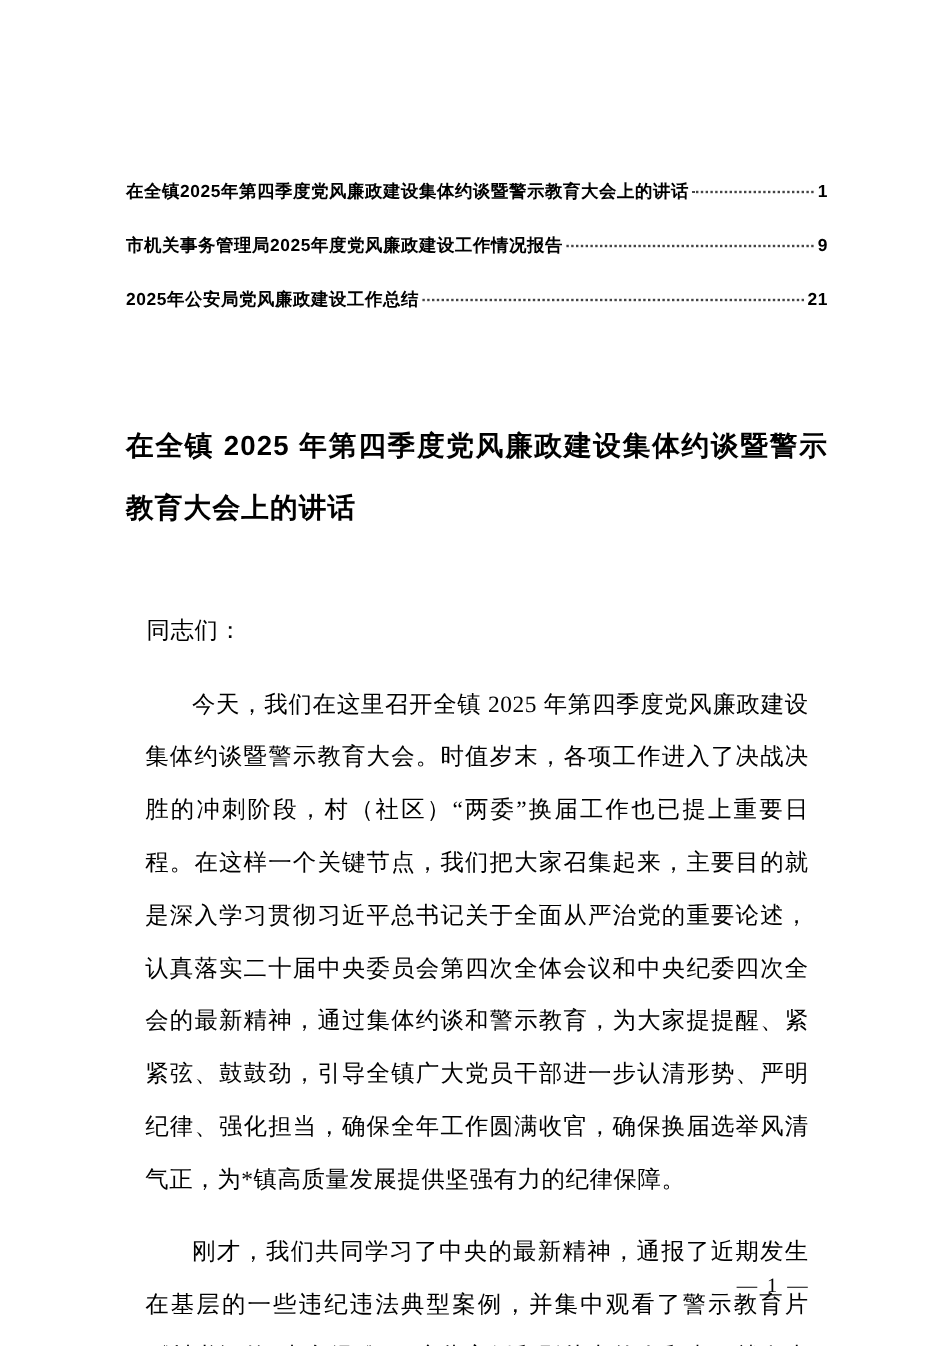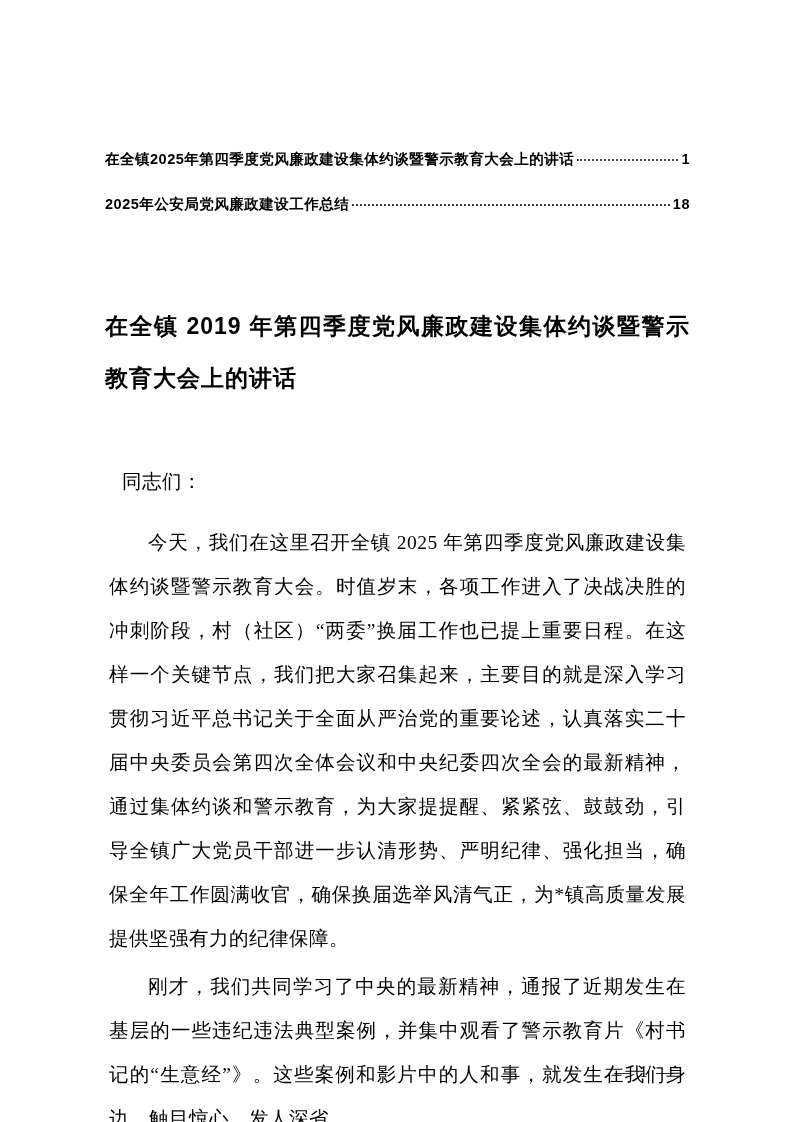--- a/index.html
+++ b/index.html
@@ -68,21 +68,21 @@
   .body-text {
     font-size: 19.5px;
     line-height: 44px;
     text-align: justify;
     letter-spacing: 0.5px;
   }
   .salutation {
     margin: 17px;
   }
   .paragraph {
-    margin: 4px;
+    margin: 16px;
     text-indent: 2em;
   }
 
   
   .page-footer {
     position: absolute;
     bottom: 40px;
     right: 118px;
     font-size: 17px;
     letter-spacing: 2px;
@@ -95,31 +95,36 @@
 <div class="page">
 
   <div class="toc">
 
     <div class="toc-row">
       <span class="toc-title">在全镇2025年第四季度党风廉政建设集体约谈暨警示教育大会上的讲话</span>
       <span class="toc-dots"></span>
       <span class="toc-page">1</span>
     </div>
 
+    <div class="toc-row">
+      <span class="toc-title">市机关事务管理局2025年度党风廉政建设工作情况报告</span>
+      <span class="toc-dots"></span>
+      <span class="toc-page">9</span>
+    </div>
 
 
     <div class="toc-row">
       <span class="toc-title">2025年公安局党风廉政建设工作总结</span>
       <span class="toc-dots"></span>
-      <span class="toc-page">18</span>
+      <span class="toc-page">21</span>
     </div>
 
   </div>
 
-  <h1 class="article-title">在全镇 2019 年第四季度党风廉政建设集体约谈暨警示教育大会上的讲话</h1>
+  <h1 class="article-title">在全镇 2025 年第四季度党风廉政建设集体约谈暨警示教育大会上的讲话</h1>
 
   <div class="body-text">
     <p class="salutation">同志们：</p>
     <p class="paragraph">今天，我们在这里召开全镇 2025 年第四季度党风廉政建设集体约谈暨警示教育大会。时值岁末，各项工作进入了决战决胜的冲刺阶段，村（社区）“两委”换届工作也已提上重要日程。在这样一个关键节点，我们把大家召集起来，主要目的就是深入学习贯彻习近平总书记关于全面从严治党的重要论述，认真落实二十届中央委员会第四次全体会议和中央纪委四次全会的最新精神，通过集体约谈和警示教育，为大家提提醒、紧紧弦、鼓鼓劲，引导全镇广大党员干部进一步认清形势、严明纪律、强化担当，确保全年工作圆满收官，确保换届选举风清气正，为*镇高质量发展提供坚强有力的纪律保障。</p>
     <p class="paragraph">刚才，我们共同学习了中央的最新精神，通报了近期发生在基层的一些违纪违法典型案例，并集中观看了警示教育片《村书记的“生意经”》。这些案例和影片中的人和事，就发生在我们身边，触目惊心，发人深省。</p>
   </div>
 
   <div class="page-footer">— 1 —</div>
 
 </div>

